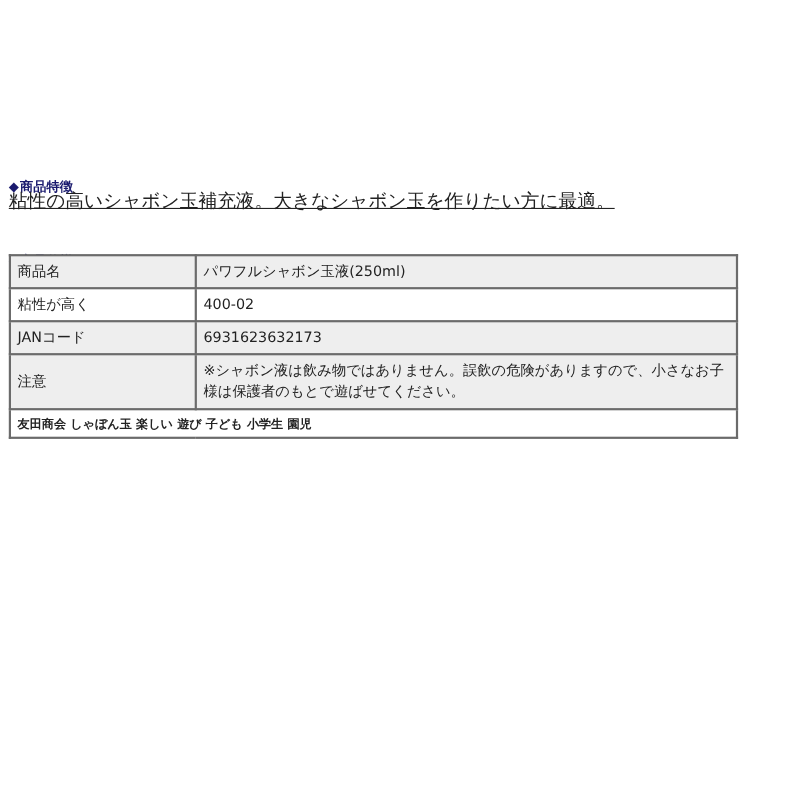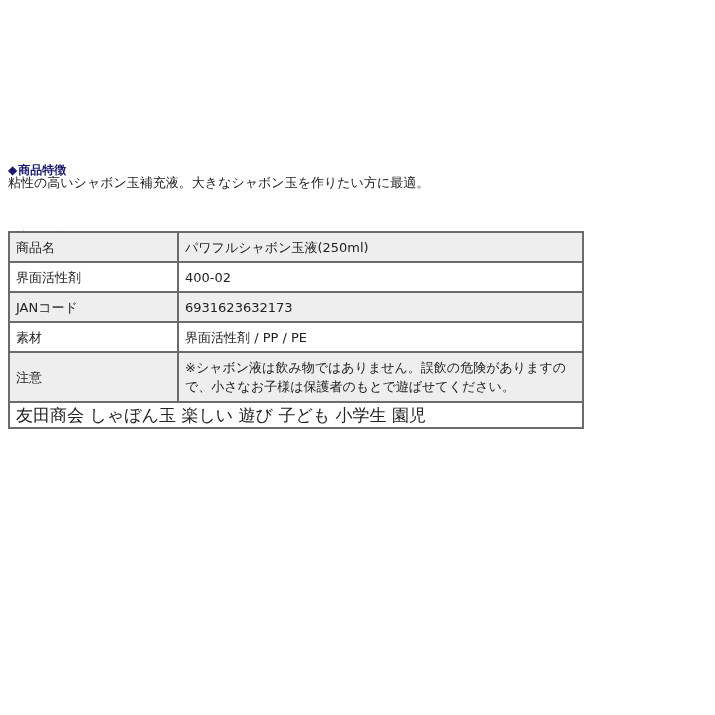--- a/index.html
+++ b/index.html
@@ -11,43 +11,43 @@
   .section-heading {
     position: absolute; left: 8px;
     font-size: 12px; font-weight: bold; color: #1a1a6e;
     line-height: 16px;
   }
   .section-heading .diamond { margin-right: 1px; }
   #h-features { top: 162px; }
   #h-spec { top: 229px; }
   .feature-text {
     position: absolute; left: 8px; top: 174px;
-    font-size: 13px; line-height: 18px; color: #222;
+    font-size: 17px; line-height: 18px; color: #222; text-decoration: underline;
   }
   table.spec {
     position: absolute; left: 8px; top: 231px;
-    width: 576px;
+    width: 663px;
     border-collapse: collapse;
     border: 2px solid #4d7c0f;
     font-size: 13px;
   }
   table.spec td {
     border: 2px solid #6b6b6b;
     padding: 0 6px;
     height: 28px;
     vertical-align: middle;
     line-height: 19px;
     color: #222;
   }
   table.spec td.label { width: 155px; }
   table.spec tr.shade td { background: #eeeeee; }
   table.spec tr.white td { background: #ffffff; }
   table.spec tr.note td { height: 48px; }
   table.spec tr.footer td {
-    font-size: 17px; height: 24px; background: #ffffff;
+    font-size: 11px; height: 24px; background: #ffffff; font-weight: bold;
   }
 </style>
 </head>
 <body>
 
 <div class="section-heading" id="h-features">
   <span class="diamond">◆</span><span>商品特徴</span>
 </div>
 
 <div class="feature-text">粘性の高いシャボン玉補充液。大きなシャボン玉を作りたい方に最適。</div>
@@ -56,30 +56,26 @@
   <span class="diamond">◆</span><span>商品仕様</span>
 </div>
 
 <table class="spec">
   <tbody>
     <tr class="shade">
       <td class="label">商品名</td>
       <td>パワフルシャボン玉液(250ml)</td>
     </tr>
     <tr class="white">
-      <td class="label">界面活性剤</td>
+      <td class="label">粘性が高く</td>
       <td>400-02</td>
     </tr>
     <tr class="shade">
       <td class="label">JANコード</td>
       <td>6931623632173</td>
-    </tr>
-    <tr class="white">
-      <td class="label">素材</td>
-      <td>界面活性剤 / PP / PE</td>
     </tr>
     <tr class="shade note">
       <td class="label">注意</td>
       <td>※シャボン液は飲み物ではありません。誤飲の危険がありますので、小さなお子様は保護者のもとで遊ばせてください。</td>
     </tr>
     <tr class="footer">
       <td colspan="2">友田商会 しゃぼん玉 楽しい 遊び 子ども 小学生 園児</td>
     </tr>
   </tbody>
 </table>

